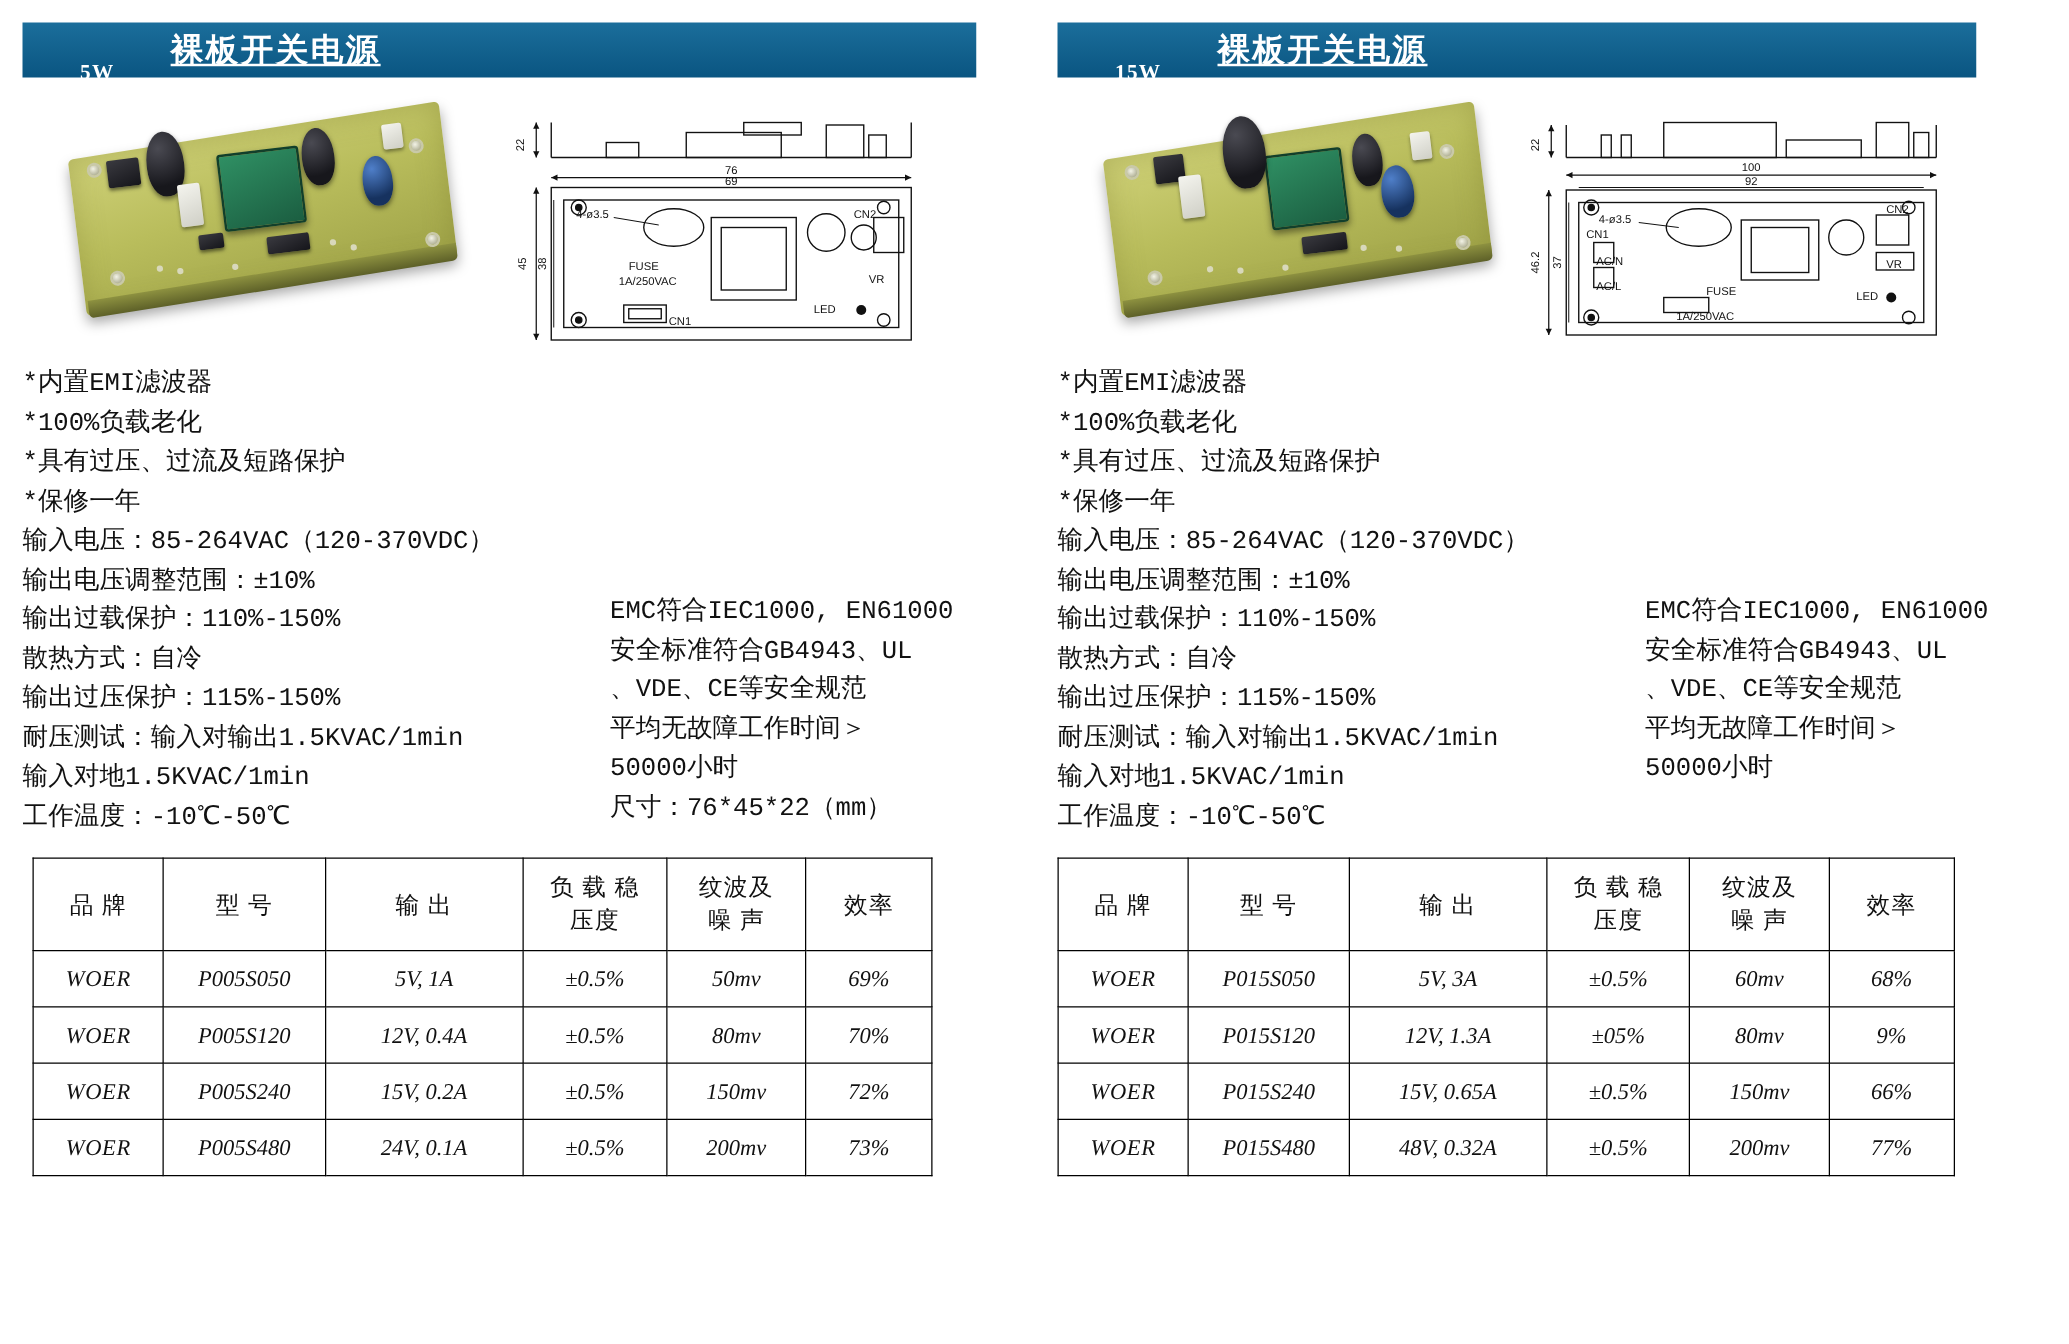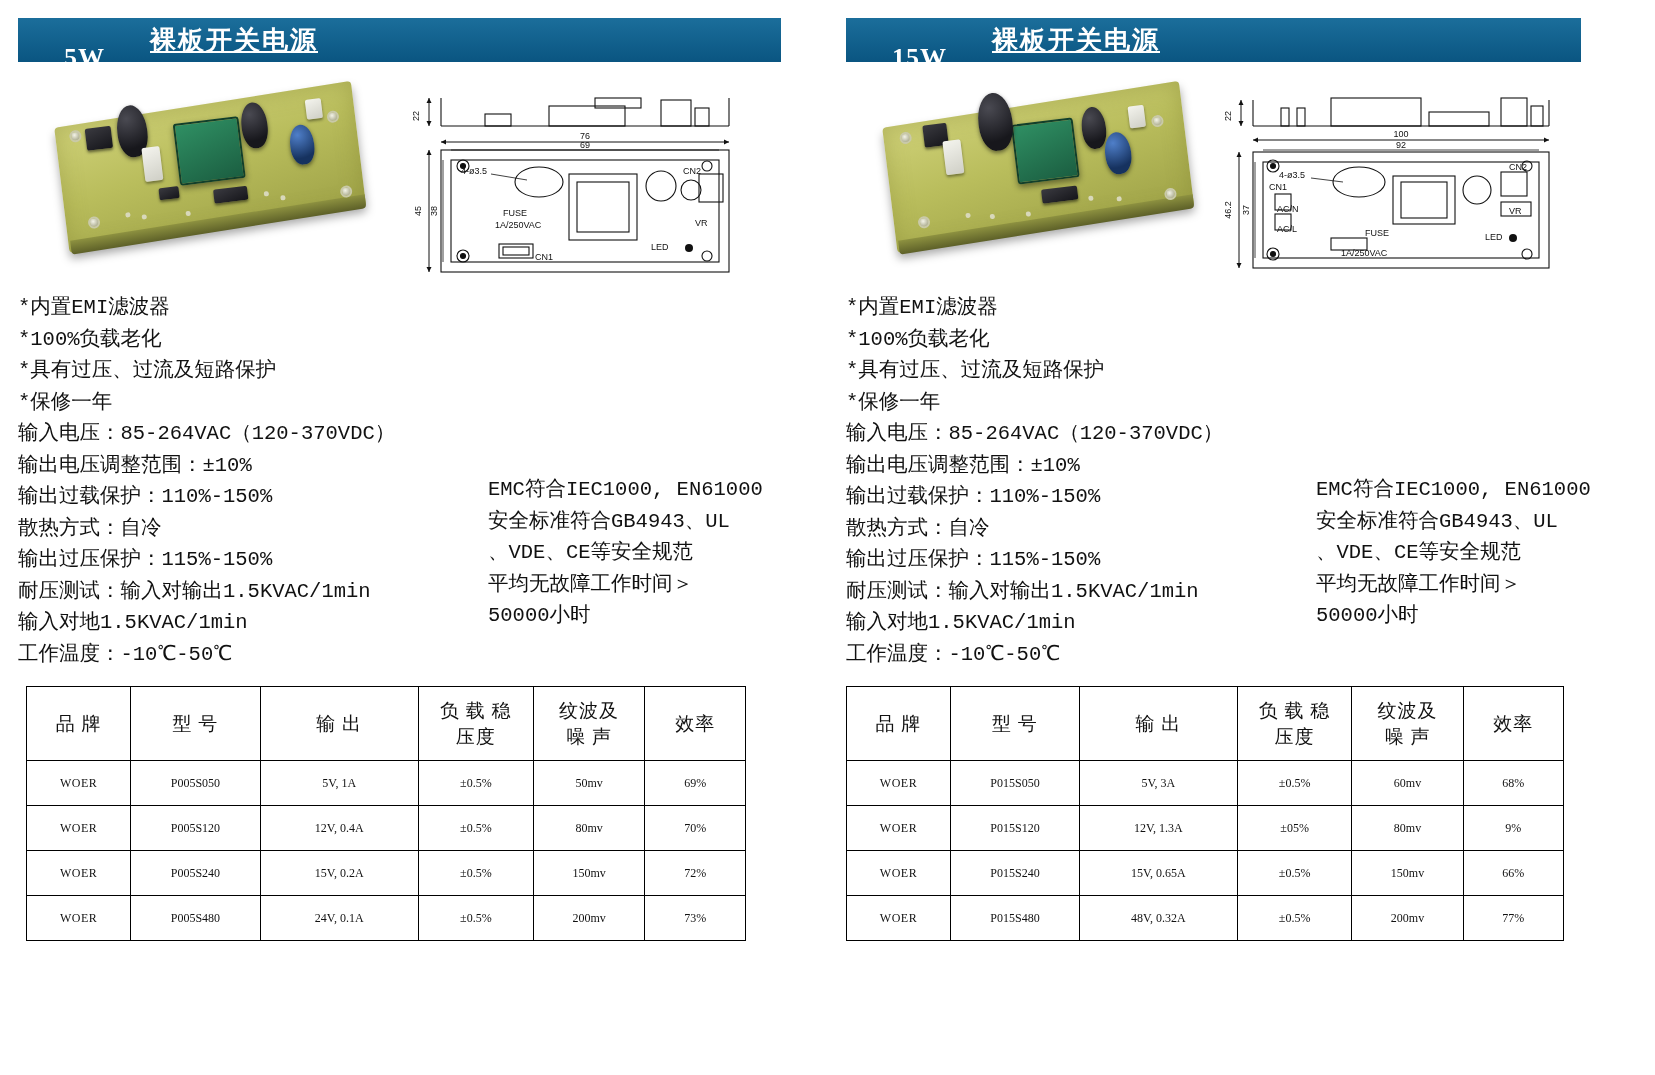--- a/index.html
+++ b/index.html
@@ -31,21 +31,21 @@
     height: 44px;
     background: #0a5e8c;
     background: linear-gradient(180deg,#1b6e9b 0%, #0a5581 100%);
     display: flex;
     align-items: center;
     padding-left: 46px;
     width: 763px;
   }
   .panel.right .title-bar { width: 735px; }
   .title-bar .t-watt {
-    color: #fff; font-size: 26px; font-weight: bold; letter-spacing: 1px;
+    color: #fff; font-size: 17px; font-weight: bold; letter-spacing: 1px;
     font-family: "Liberation Serif", serif;
     margin-top: 36px;
   }
   .title-bar .t-name {
     color: #fff; font-size: 26px; font-weight: bold; margin-left: 45px;
     letter-spacing: 2px;
     text-decoration: underline;
   }
 
   
@@ -150,21 +150,22 @@
   }
   table.spec th {
     height: 74px;
     font-size: 19px;
     font-weight: normal;
     letter-spacing: 1px;
   }
   table.spec th .two-line { line-height: 26px; display: block; }
   table.spec td {
     height: 45px;
-    font-size: 12px;
+    font-size: 18px;
+    font-style: italic;
   }
   table.spec td.brand { letter-spacing: .5px; }
   .col-brand { width: 14.5%; }
   .col-model { width: 18%; }
   .col-out   { width: 22%; }
   .col-reg   { width: 16%; }
   .col-rip   { width: 15.5%; }
   .col-eff   { width: 14%; }
 </style>
 </head>
@@ -282,20 +283,21 @@
         <div class="fline">耐压测试：输入对输出1.5KVAC/1min</div>
         <div class="fline">输入对地1.5KVAC/1min</div>
         <div class="fline">工作温度：-10℃-50℃</div>
       </div>
       <div class="feat-right">
         <div class="fline">EMC符合IEC1000, EN61000</div>
         <div class="fline">安全标准符合GB4943、UL</div>
         <div class="fline">、VDE、CE等安全规范</div>
         <div class="fline">平均无故障工作时间＞</div>
         <div class="fline">50000小时</div>
+        <div class="fline">尺寸：76*45*22（mm）</div>
       </div>
     </div>
 
     <table class="spec">
       <colgroup>
         <col class="col-brand">
           <col class="col-model">
           <col class="col-out">
         <col class="col-reg">
           <col class="col-rip">

